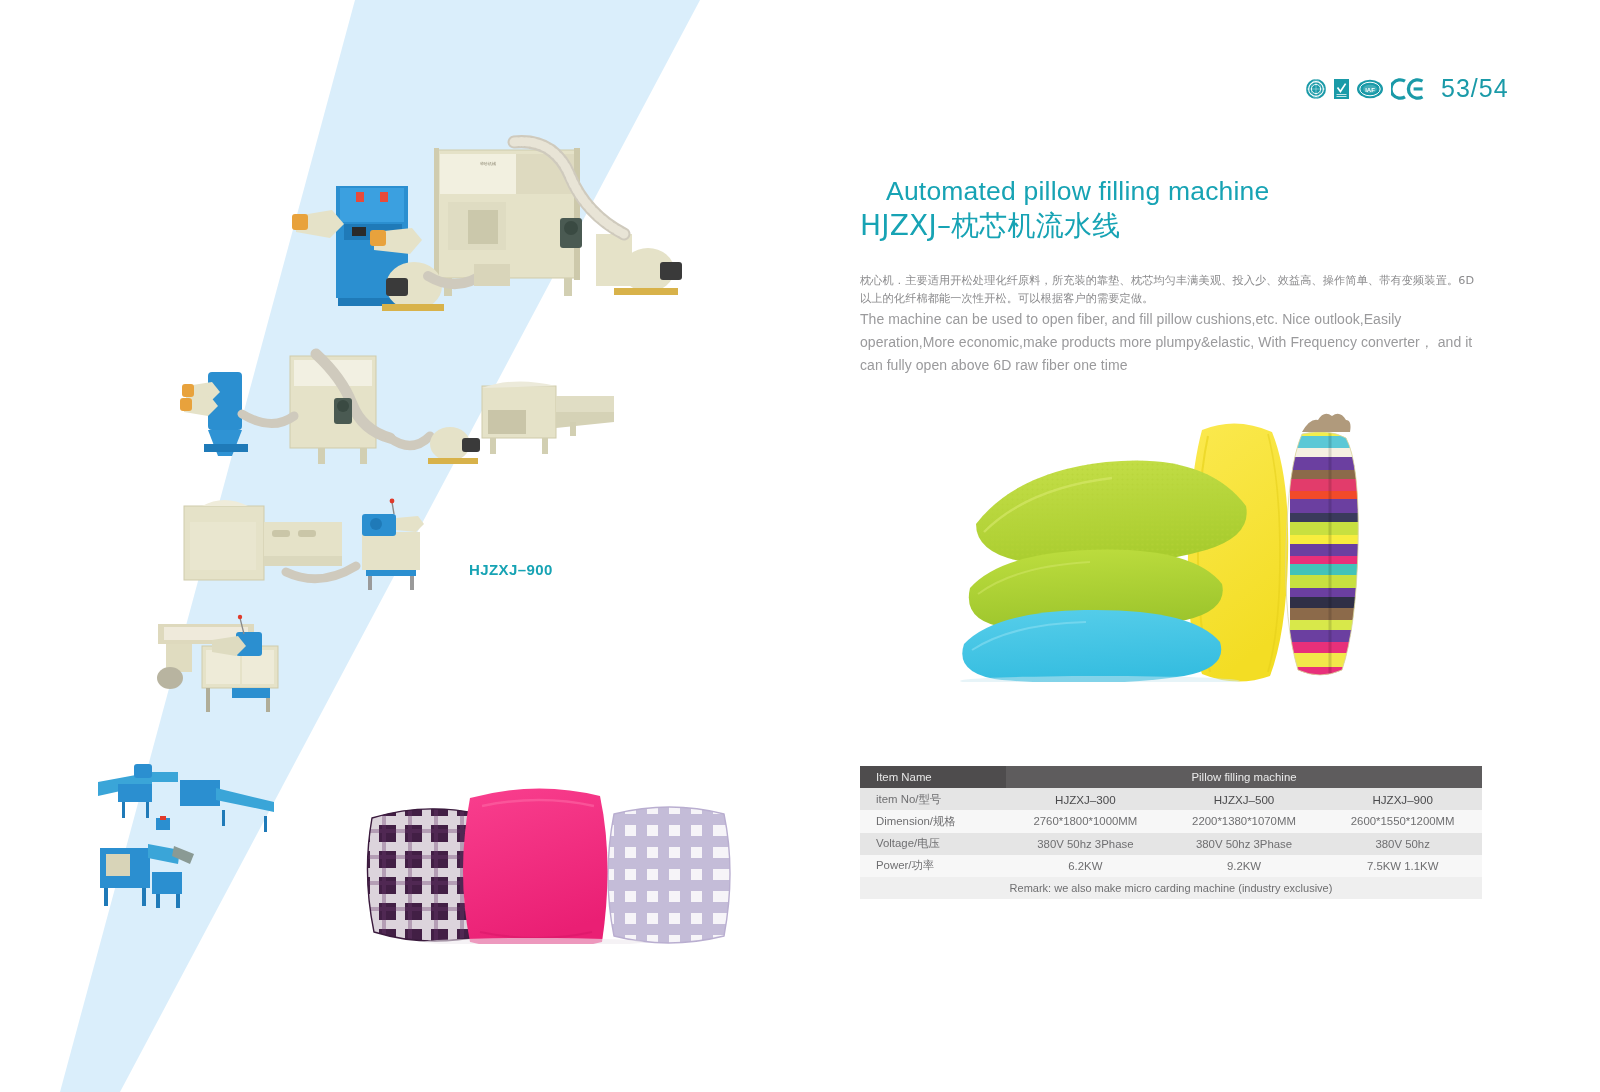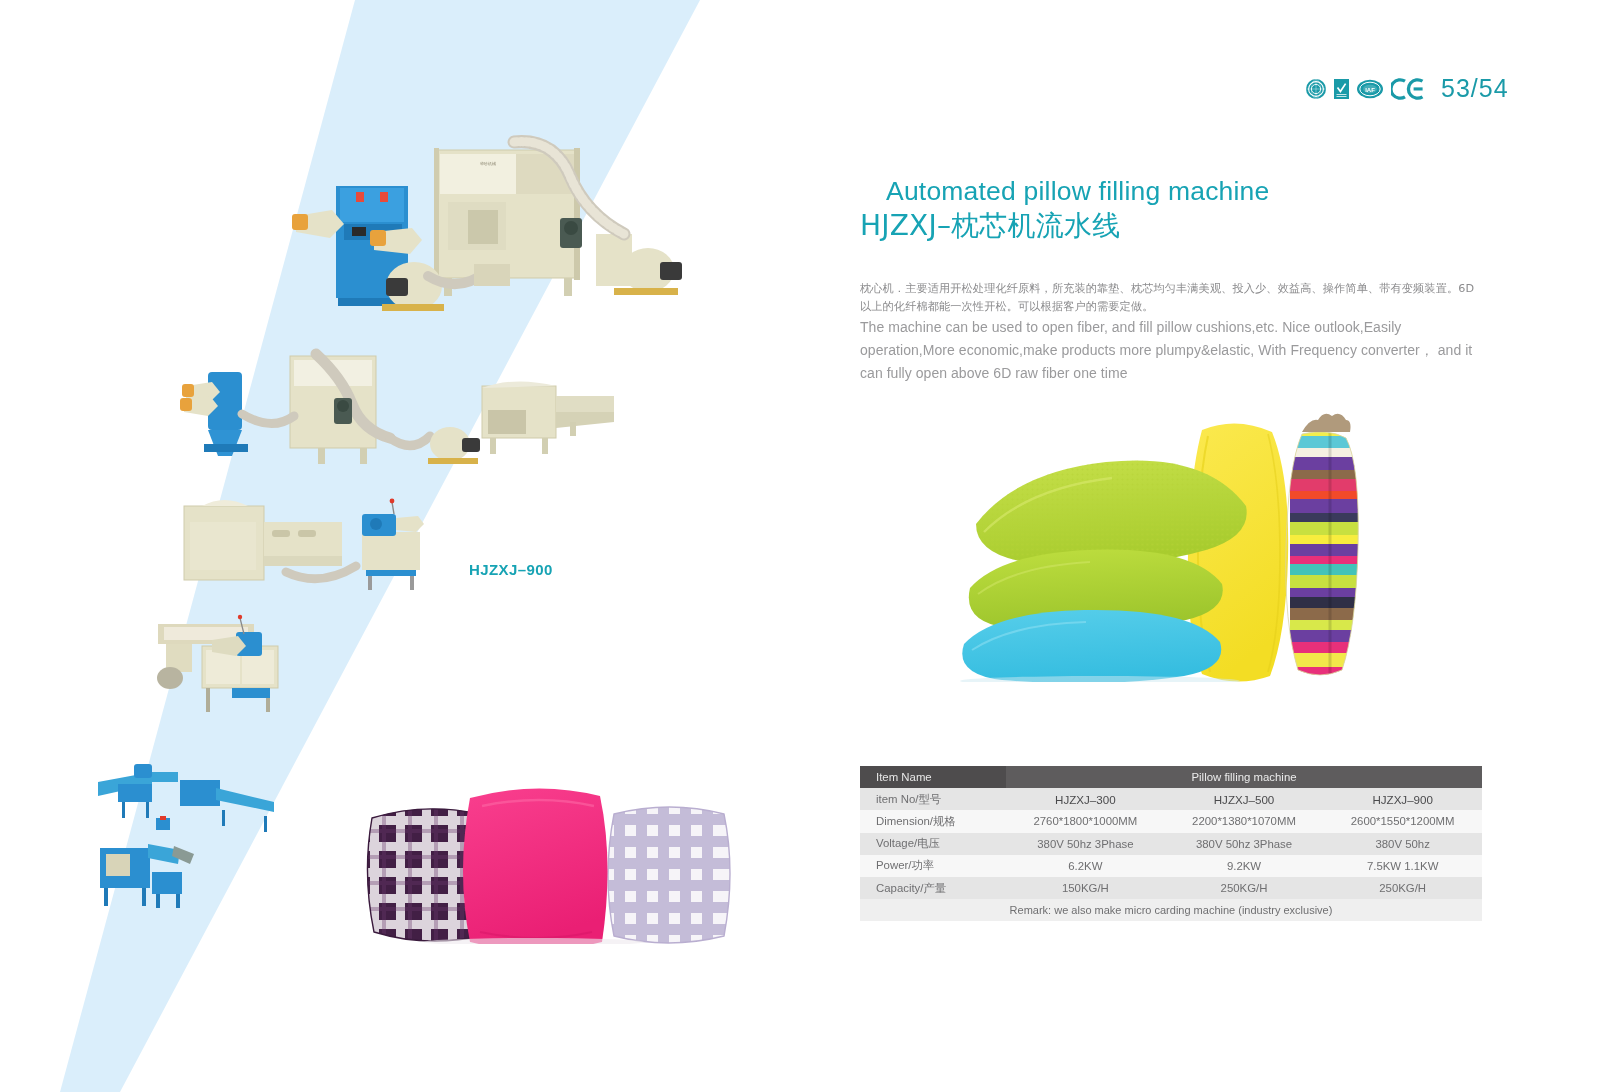--- a/index.html
+++ b/index.html
@@ -39,21 +39,21 @@
   #title-en {
     font-size:26.5px; color:#17a3b4; font-weight:400;
     letter-spacing:.2px; line-height:1.26;margin-left:26px;
   }
   #title-cn {
     font-size:28px; color:#17a3b4; font-weight:400;
     letter-spacing:.2px; line-height:1.26;
     font-family:"DejaVu Sans", sans-serif;
   }
   #desc-cn {
-    margin-top:36px;
+    margin-top:28px;
     font-size:11.2px; color:#8b8b8d; line-height:1.62;
     font-family:"DejaVu Sans", sans-serif;
     letter-spacing:.1px;
   }
   #desc-en {
     margin-top:0;
     font-size:14px; color:#9a9a9c; line-height:1.66;
     letter-spacing:.05px;
   }
 
@@ -461,25 +461,19 @@
         <td class="col-v">380V  50hz  3Phase</td>
         <td class="col-v">380V  50hz  3Phase</td>
         <td class="col-v">380V 50hz</td>
       </tr>
       <tr class="r-even">
         <td class="rowlabel col-label">Power/功率</td>
         <td class="col-v">6.2KW</td>
         <td class="col-v">9.2KW</td>
         <td class="col-v">7.5KW  1.1KW</td>
       </tr>
-      <tr class="r-odd">
-        <td class="rowlabel col-label">Capacity/产量</td>
-        <td class="col-v">150KG/H</td>
-        <td class="col-v">250KG/H</td>
-        <td class="col-v">250KG/H</td>
-      </tr>
       <tr class="remark">
         <td colspan="4">Remark: we also make micro carding machine (industry exclusive)</td>
       </tr>
     </tbody>
   </table>
 
 </div>
 
 </body></html>

